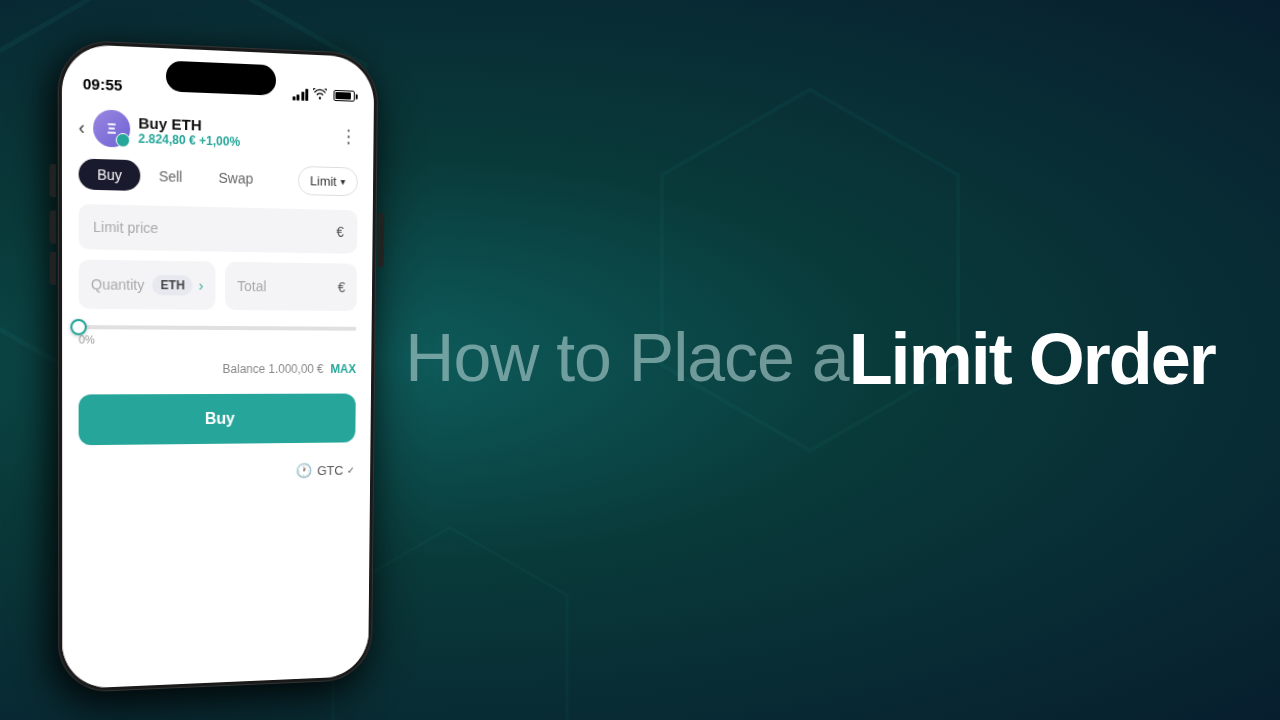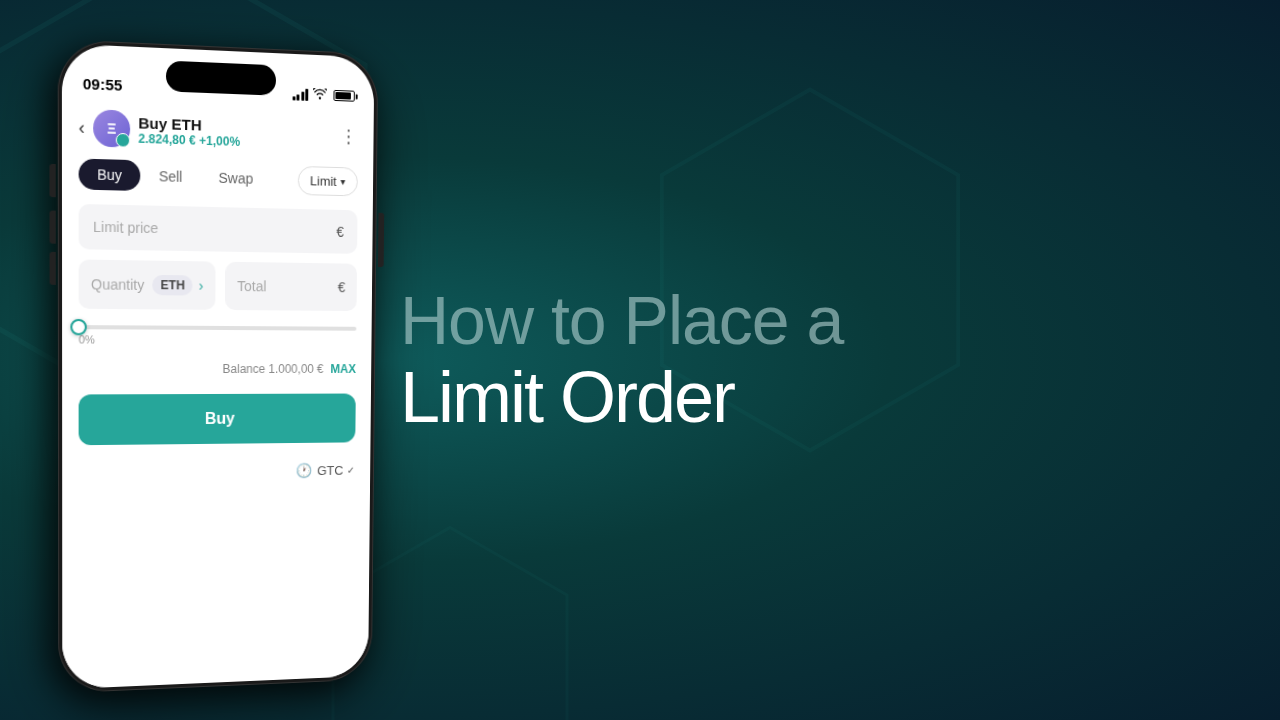--- a/index.html
+++ b/index.html
@@ -451,37 +451,37 @@
       color: #26a69a;
       font-size: 14px;
     }
 
     
     .text-section {
       position: relative;
       z-index: 10;
       flex: 1;
       display: flex;
-      flex-direction: column;
+      flex-direction: row;
       justify-content: center;
       padding-right: 60px;
       padding-left: 80px;
     }
 
     .headline-light {
       font-size: 68px;
       font-weight: 400;
       color: rgba(180, 210, 210, 0.6);
       line-height: 1.1;
       letter-spacing: -1px;
     }
 
     .headline-bold {
       font-size: 72px;
-      font-weight: 400;
+      font-weight: 700;
       color: #ffffff;
       line-height: 1.1;
       letter-spacing: -2px;
     }
 
     
     .hex-svg {
       position: absolute;
       opacity: 0.08;
     }

